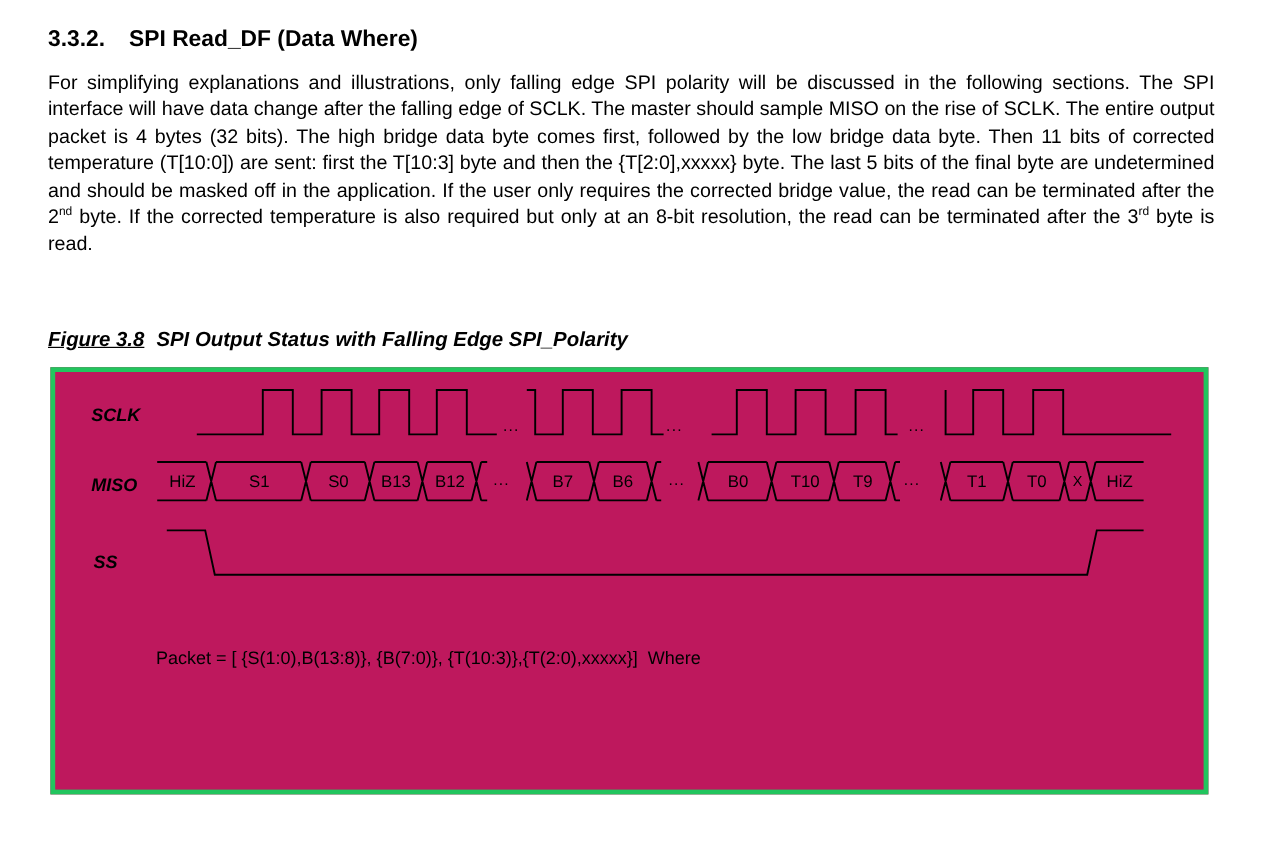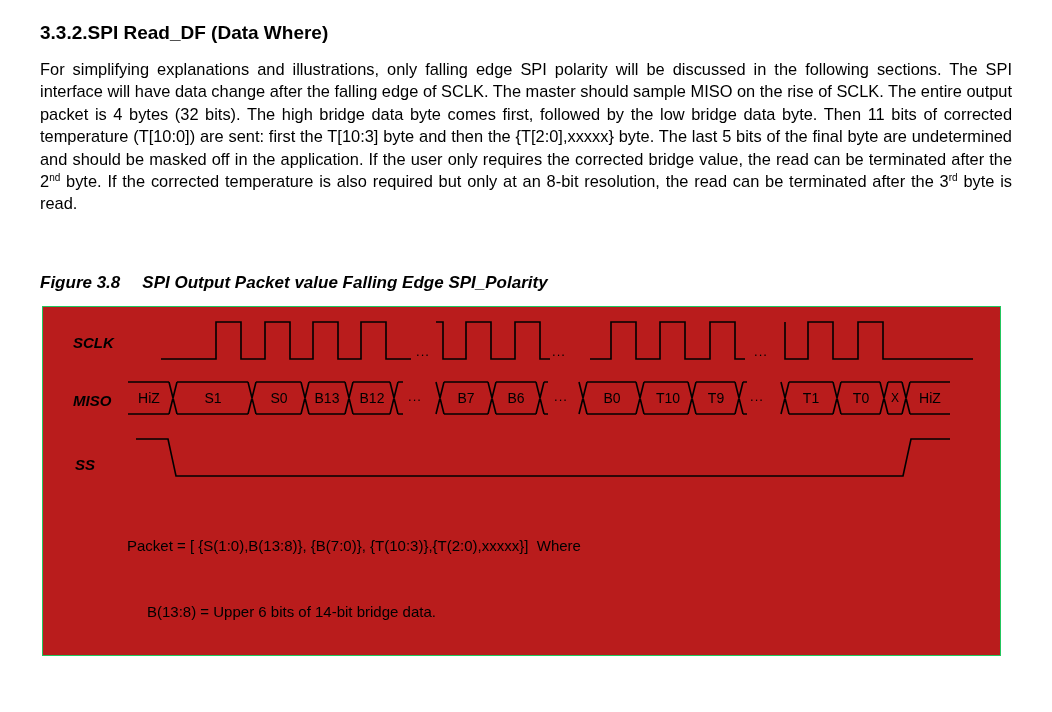--- a/index.html
+++ b/index.html
@@ -5,35 +5,35 @@
   html,body { margin:0; padding:0; background:#fff; }
   .page {
     position:relative; width:1052px; height:712px;
     background:#ffffff; overflow:hidden;
     font-family:"Liberation Sans", sans-serif; color:#000;
   }
   .heading {
     position:absolute; left:40px; top:22px;
     font-size:19px; font-weight:bold; white-space:pre;
   }
-  .heading .num { margin-right:0; }
+  .heading .num { margin-right:20px; }
   .bodytext {
     position:absolute; left:40px; top:58px; width:972px;
     font-size:16.4px; line-height:22.4px; text-align:justify;
   }
   .bodytext sup { font-size:10px; line-height:0; }
   .caption {
     position:absolute; left:40px; top:273px;
     font-size:17px; font-weight:bold; font-style:italic; white-space:pre;
   }
-  .caption .cap-label { margin-right:22px; }
+  .caption .cap-label { margin-right:10px;text-decoration:underline; }
   .figure-box {
     position:absolute; left:42px; top:306px;
     width:957px; height:348px;
-    border:1px solid #22c55e; background:#b91c1c;
+    border:4px solid #22c55e; background:#be185d;
   }
   .wave-svg { position:absolute; left:2px; top:2px; }
   .sig-label { font-size:15px; font-weight:bold; font-style:italic; fill:#000; }
   .cell-label { font-size:14px; fill:#000; }
   .cell-label-small { font-size:12px; fill:#000; }
   .dots { font-size:13px; fill:#000; letter-spacing:1px; }
   .wave { stroke:#000; stroke-width:1.6; fill:none; }
   .notes {
     position:absolute; left:84px; top:184px;
     font-size:15px; line-height:22px; white-space:pre;
@@ -42,21 +42,21 @@
 </style>
 </head>
 <body>
 
 <div class="page">
 
   <div class="heading"><span class="num">3.3.2.</span><span>SPI Read_DF (Data Where)</span></div>
 
   <div class="bodytext"><span>For simplifying explanations and illustrations, only falling edge SPI polarity will be discussed in the following sections. The SPI interface will have data change after the falling edge of SCLK. The master should sample MISO on the rise of SCLK. The entire output packet is 4 bytes (32 bits). The high bridge data byte comes first, followed by the low bridge data byte. Then 11 bits of corrected temperature (T[10:0]) are sent: first the T[10:3] byte and then the {T[2:0],xxxxx} byte. The last 5 bits of the final byte are undetermined and should be masked off in the application. If the user only requires the corrected bridge value, the read can be terminated after the 2</span><sup>nd</sup><span> byte. If the corrected temperature is also required but only at an 8-bit resolution, the read can be terminated after the 3</span><sup>rd</sup><span> byte is read.</span></div>
 
-  <div class="caption"><span class="cap-label">Figure 3.8</span><span>SPI Output Packet value Falling Edge SPI_Polarity</span></div>
+  <div class="caption"><span class="cap-label">Figure 3.8</span><span>SPI Output Status with Falling Edge SPI_Polarity</span></div>
 
   <div class="figure-box">
 
     <svg class="wave-svg" width="945" height="178" viewBox="0 0 945 178">
 
       <text class="sig-label" x="28" y="39">SCLK</text>
       <text class="sig-label" x="28" y="97">MISO</text>
       <text class="sig-label" x="30" y="161">SS</text>
 
       <path class="wave" d="M116 50 H171 V13 H196 V50 H220 V13 H245 V50 H268 V13 H293 V50 H316 V13 H341 V50 H366
@@ -110,21 +110,20 @@
       <text class="dots" text-anchor="middle" x="378" y="47">...</text>
       <text class="dots" text-anchor="middle" x="514" y="47">...</text>
       <text class="dots" text-anchor="middle" x="716" y="47">...</text>
       <text class="dots" text-anchor="middle" x="370" y="92">...</text>
       <text class="dots" text-anchor="middle" x="516" y="92">...</text>
       <text class="dots" text-anchor="middle" x="712" y="92">...</text>
     </svg>
 
     <div class="notes">
       <div>Packet = [ {S(1:0),B(13:8)}, {B(7:0)}, {T(10:3)},{T(2:0),xxxxx}]  Where</div>
-      <div class="ind">B(13:8) = Upper 6 bits of 14-bit bridge data.</div>
       
       
       
       
     </div>
 
   </div>
 </div>
 
 </body></html>

